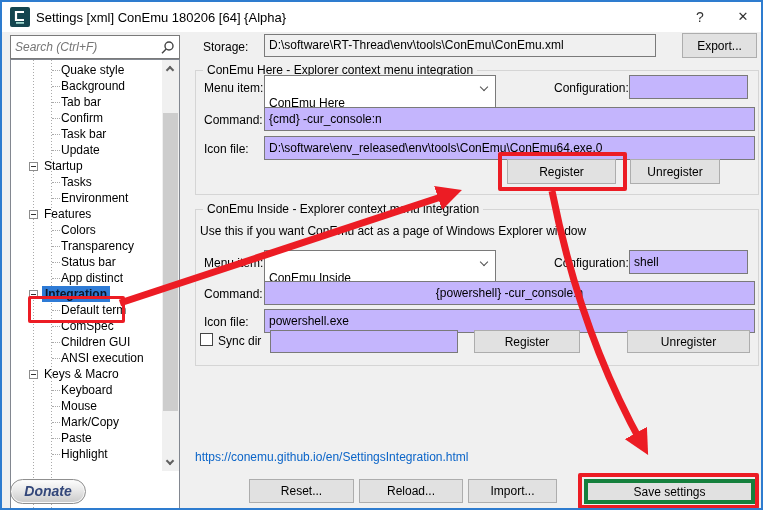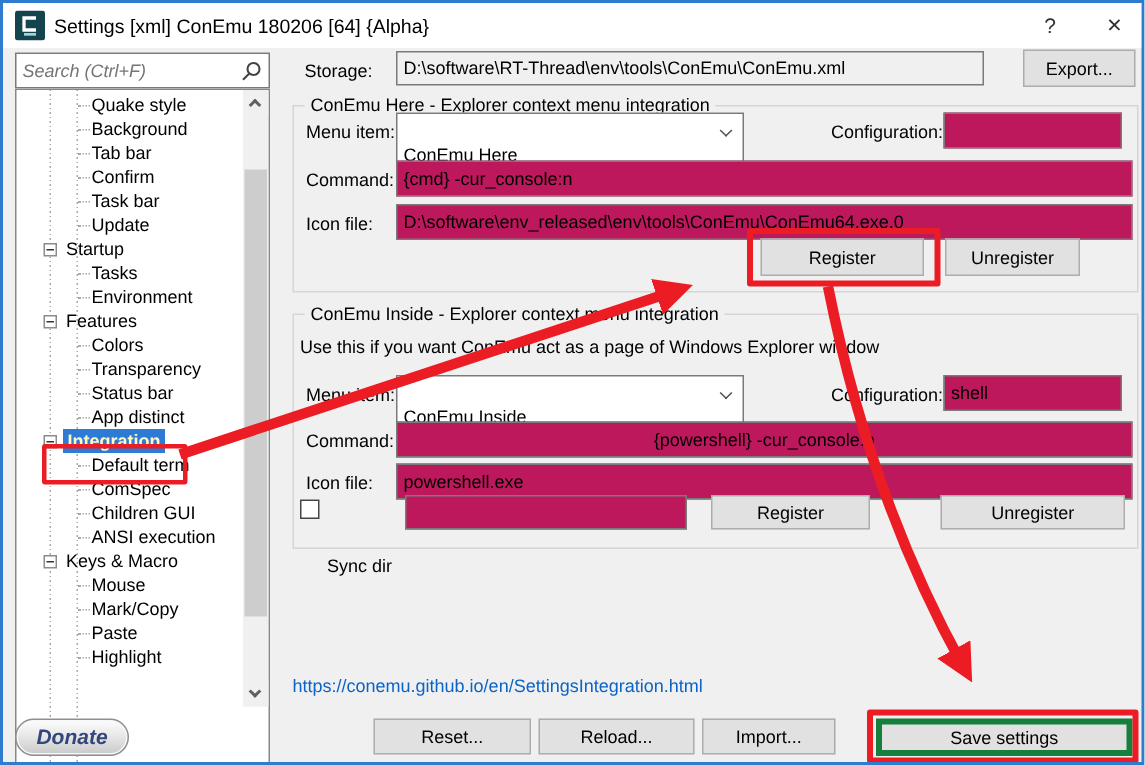--- a/index.html
+++ b/index.html
@@ -35,38 +35,38 @@
   #tree-rows { position:absolute; left:0; top:2px; width:152px; }
   .trow { position:relative; height:16px; line-height:16px; white-space:nowrap; font-size:12px; }
   .trow .tlabel { position:absolute; top:0; }
   .trow.child .tlabel { left:50px; }
   .trow.root  .tlabel { left:33px; }
   .trow.child::before { content:""; position:absolute; left:41px; top:8px; width:8px;
     border-top:1px dotted #aaa; }
   .ebox { position:absolute; left:18px; top:4px; width:9px; height:9px;
     border:1px solid #8c8c8c; background:#fff; }
   .ebox::after { content:""; display:block; width:5px; height:1px; background:#333; margin:3px auto 0; }
-  .trow.selected .tlabel { background:#2e7bd6; color:#fef9c3; font-weight:bold; padding:0 3px; left:31px; }
+  .trow.selected .tlabel { background:#2e7bd6; color:#0f172a; font-weight:bold; padding:0 3px; left:31px; }
   
   #vscroll { position:absolute; right:0; top:0; width:17px; height:411px; background:#f0f0f0; }
   #sb-up, #sb-down { position:absolute; left:0; width:17px; height:17px; background:#f0f0f0; }
   #sb-up { top:0; } #sb-down { bottom:0; }
   .chev { position:absolute; left:5px; width:6px; height:6px; border:solid #606060; border-width:2px 2px 0 0; }
   #sb-up .chev { top:7px; transform:rotate(-45deg); }
   #sb-down .chev { top:4px; transform:rotate(135deg); }
   #sb-thumb { position:absolute; left:1px; top:53px; width:15px; height:298px; background:#cdcdcd; }
   #donate { position:absolute; left:8px; top:477px; width:76px; height:25px;
     border:1px solid #8f8f8f; border-radius:13px;
     background:linear-gradient(#fdfdfd,#e8e8e8 45%,#c9c9c9);
     box-shadow:inset 0 0 0 1px #f8f8f8;
     font-weight:bold; font-style:italic; color:#33477a; font-size:14px;
     text-align:center; line-height:23px; cursor:pointer; }
   
   .lbl { position:absolute; white-space:nowrap; font-size:12px; }
-  .tbx { position:absolute; background:#be185d; border:1px solid #7a7a7a;
+  .tbx { position:absolute; background:#c4b5fd; border:1px solid #7a7a7a;
     font-family:"Liberation Sans", sans-serif; font-size:12px; padding:0 4px; color:#000; }
   input.tbx { outline:none; }
   .combo { position:absolute; background:#fff; border:1px solid #7a7a7a;
     font-size:12px; line-height:23px; padding:16px 4px; cursor:default; }
   .combo .cchev { position:absolute; right:8px; top:8px; width:6px; height:6px;
     border:solid #505050; border-width:0 0 1.5px 1.5px; transform:rotate(-45deg); }
   .btn { position:absolute; background:#e1e1e1; border:1px solid #adadad;
     font-family:"Liberation Sans", sans-serif; font-size:12px; text-align:center; cursor:pointer; }
   .grp { position:absolute; border:1px solid #d5d5d5; }
   .grp-title { position:absolute; top:-8px; left:7px; background:#f0f0f0; padding:0 4px;
@@ -165,20 +165,23 @@
           <span class="tlabel">Children GUI</span>
         </div>
         <div class="trow child">
           <span class="tlabel">ANSI execution</span>
         </div>
         <div class="trow root">
           <span class="ebox"></span>
           <span class="tlabel">Keys &amp; Macro</span>
         </div>
         <div class="trow child">
+          <span class="tlabel">Keyboard</span>
+        </div>
+        <div class="trow child">
           <span class="tlabel">Mouse</span>
         </div>
         <div class="trow child">
           <span class="tlabel">Mark/Copy</span>
         </div>
         <div class="trow child">
           <span class="tlabel">Paste</span>
         </div>
         <div class="trow child">
           <span class="tlabel">Highlight</span>
@@ -227,21 +230,21 @@
     <span>ConEmu Inside</span>
     <span class="cchev"></span>
   </div>
   <span class="lbl" style="left:552px; top:254px;">Configuration:</span>
   <input class="tbx" style="left: 627px; top: 248px; width: 119px; height: 24px;" value="shell">
   <span class="lbl" style="left:202px; top:285px;">Command:</span>
   <input class="tbx" style="left: 262px; top: 279px; width: 491px; height: 24px; text-align: center;" value="{powershell} -cur_console:n">
   <span class="lbl" style="left:202px; top:313px;">Icon file:</span>
   <input class="tbx" style="left: 262px; top: 307px; width: 491px; height: 24px;" value="powershell.exe">
   <span class="checkbox" style="left:198px; top:331px;"></span>
-  <span class="lbl" style="left:216px; top:332px;margin-top:36px;">Sync dir</span>
+  <span class="lbl" style="left:216px; top:332px;">Sync dir</span>
   <input class="tbx" style="left: 268px; top: 328px; width: 188px; height: 23px;" value="">
   <button class="btn" style="left:472px; top:328px; width:106px; height:23px;">Register</button>
   <button class="btn" style="left:625px; top:328px; width:123px; height:23px;">Unregister</button>
 
   <a id="footer-link">https://conemu.github.io/en/SettingsIntegration.html</a>
   <button class="btn" style="left:247px; top:477px; width:105px; height:24px;">Reset...</button>
   <button class="btn" style="left:357px; top:477px; width:104px; height:24px;">Reload...</button>
   <button class="btn" style="left:466px; top:477px; width:89px; height:24px;">Import...</button>
   <button class="btn" id="save-btn" style="left:582px; top:477px; width:171px; height:25px;">Save settings</button>
 

